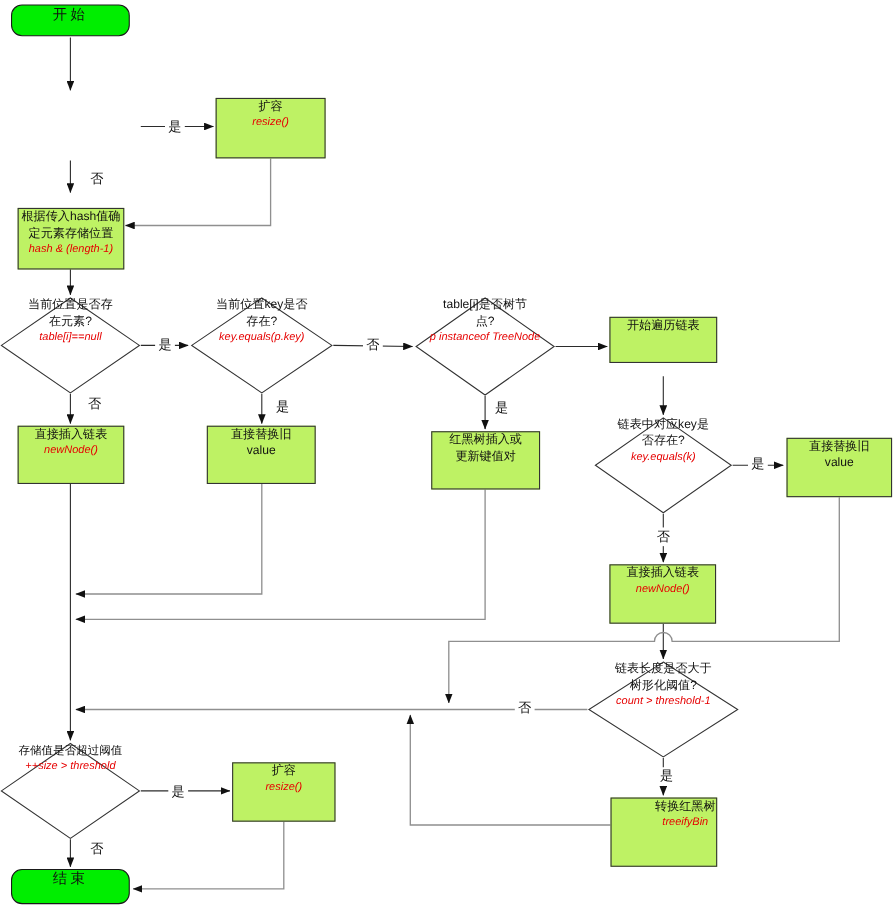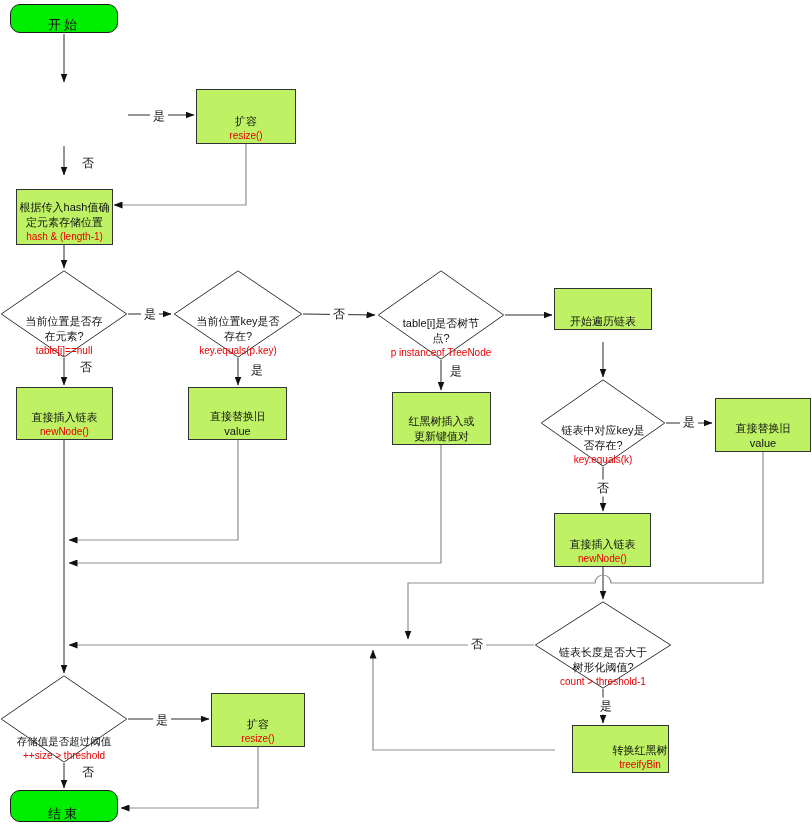--- a/index.html
+++ b/index.html
@@ -5,30 +5,30 @@
   html,body{margin:0;padding:0;background:#fff;}
   .canvas{
     position:relative;width:812px;height:824px;background:#ffffff;overflow:hidden;
     font-family:"Liberation Sans","DejaVu Sans",sans-serif;color:#111;
   }
   svg.wires{position:absolute;left:0;top:0;width:812px;height:824px;}
   .ln{stroke:#2b2b2b;fill:none;stroke-width:1;}
   .lg{stroke:#8f8f8f;fill:none;stroke-width:1.2;}
   .node{
     position:absolute;box-sizing:border-box;display:flex;flex-direction:column;
-    align-items:center;justify-content:flex-end;text-align:center;
+    align-items:center;justify-content:flex-start;text-align:center;
     font-size:11px;line-height:15px;color:#111;
   }
   .rect{background:#bef264;border:1px solid #333;}
   .pill{background:#00ee00;border:1.5px solid #1a1a1a;border-radius:10px;font-size:13px;letter-spacing:3px;}
   .diamond{background:transparent;}
   .diamond svg.shape{position:absolute;left:0;top:0;width:100%;height:100%;}
   .diamond polygon{fill:#ffffff;stroke:#333;stroke-width:1;vector-effect:non-scaling-stroke;}
   .nl{position:relative;z-index:1;white-space:nowrap;}
-  .code{color:#e60000;font-size:10px;line-height:14px;}
+  .code{color:#e60000;font-size:10px;line-height:14px;font-style:italic;}
   .elabel{
     position:absolute;transform:translate(-50%,-50%);background:#ffffff;
     padding:0 3px;font-size:12px;color:#111;z-index:2;white-space:nowrap;
   }
 </style>
 </head>
 <body>
 
 <div class="canvas">
 
@@ -148,21 +148,21 @@
 
   <div class="node diamond" style="left:534px;top:601px;width:138px;height:88px;">
     <svg class="shape" viewBox="0 0 100 100" preserveAspectRatio="none">
         <polygon points="50,1 99,50 50,99 1,50"></polygon>
       </svg>
     <div class="nl">链表长度是否大于</div>
     <div class="nl">树形化阈值?</div>
     <div class="nl code">count &gt; threshold-1</div>
   </div>
 
-  <div class="node rect" style="left:572px;top:725px;width:97px;height:48px;padding-left:39px;">
+  <div class="node rect" style="left:555px;top:725px;width:97px;height:63px;padding-left:39px;">
     <div class="nl">转换红黑树</div>
     <div class="nl code">treeifyBin</div>
   </div>
 
   <div class="node diamond" style="left:0px;top:675px;width:128px;height:88px;">
     <svg class="shape" viewBox="0 0 100 100" preserveAspectRatio="none">
         <polygon points="50,1 99,50 50,99 1,50"></polygon>
       </svg>
     <div class="nl" style="font-size:10.5px;">存储值是否超过阈值</div>
     <div class="nl code">++size &gt; threshold</div>

